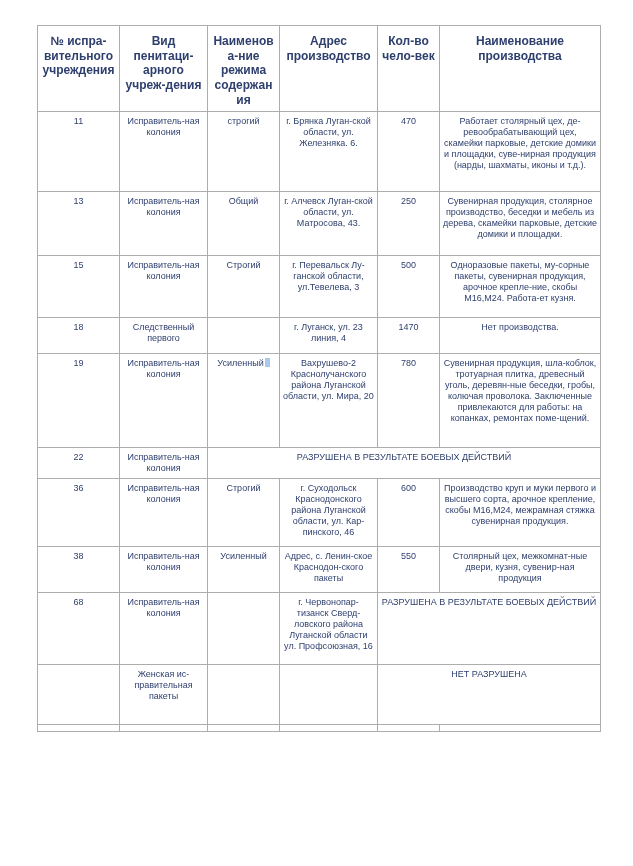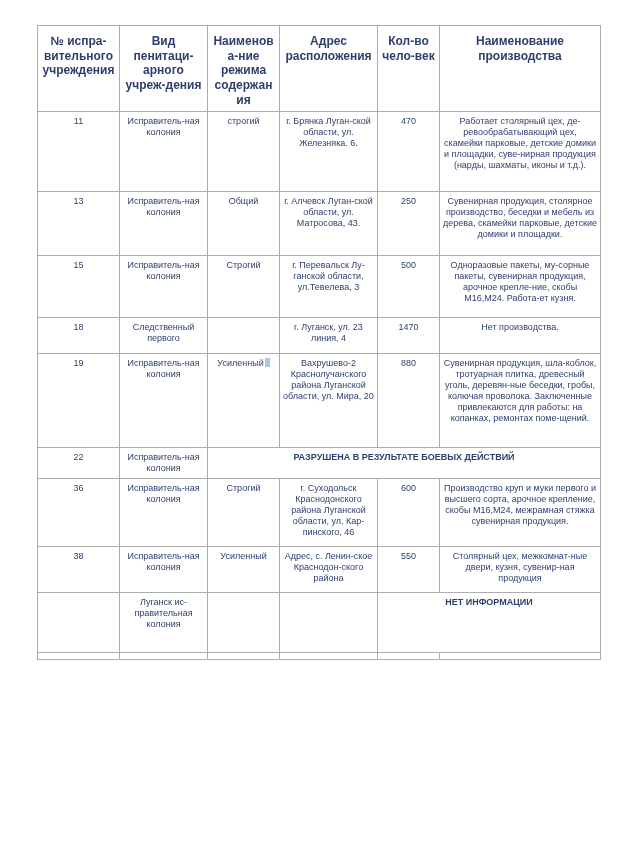--- a/index.html
+++ b/index.html
@@ -28,21 +28,21 @@
     vertical-align: top;
     padding: 4px 3px;
     word-wrap: break-word;
     overflow: hidden;
   }
   .prisons th {
     font-weight: 700;
     padding-top: 8px;
     font-size: 12px;
   }
-  .v-mid { vertical-align: middle; font-weight: bold; }
+  .v-mid { vertical-align: middle; }
   .thin td { padding: 0; height: 7px; }
   .sel-box {
     display: inline-block;
     width: 5px; height: 9px;
     background: #a9c9ea;
     vertical-align: -1px;
     margin-left: 1px;
   }
 </style>
 </head>
@@ -56,21 +56,21 @@
       <col style="width:72px">
       <col style="width:98px">
       <col style="width:62px">
       <col style="width:161px">
     </colgroup>
     <thead>
       <tr style="height:62px">
         <th>№ испра-вительного учреждения</th>
         <th>Вид пенитаци-арного учреж-дения</th>
         <th>Наименова-ние режима содержания</th>
-        <th>Адрес расположения</th>
+        <th>Адрес производство</th>
         <th>Кол-во чело-век</th>
         <th>Наименование производства</th>
       </tr>
     </thead>
     <tbody>
       <tr style="height:80px">
         <td>11</td>
         <td>Исправитель-ная колония</td>
         <td>строгий</td>
         <td>г. Брянка Луган-ской области, ул. Железняка. 6.</td>
@@ -99,50 +99,57 @@
         <td></td>
         <td>г. Луганск, ул. 23 линия, 4</td>
         <td>1470</td>
         <td>Нет производства.</td>
       </tr>
       <tr style="height:94px">
         <td>19</td>
         <td>Исправитель-ная колония</td>
         <td><span>Усиленный</span><span class="sel-box"></span></td>
         <td>Вахрушево-2 Краснолучанского района Луганской области, ул. Мира, 20</td>
-        <td>880</td>
+        <td>780</td>
         <td>Сувенирная продукция, шла-коблок, тротуарная плитка, древесный уголь, деревян-ные беседки, гробы, колючая проволока. Заключенные привлекаются для работы: на копанках, ремонтах поме-щений.</td>
       </tr>
       <tr style="height:28px">
         <td>22</td>
         <td>Исправитель-ная колония</td>
         <td class="v-mid" colspan="4">РАЗРУШЕНА В РЕЗУЛЬТАТЕ БОЕВЫХ ДЕЙСТВИЙ</td>
       </tr>
       <tr style="height:68px">
         <td>36</td>
         <td>Исправитель-ная колония</td>
         <td>Строгий</td>
         <td>г. Суходольск Краснодонского района Луганской области, ул. Кар-пинского, 46</td>
         <td>600</td>
         <td>Производство круп и муки первого и высшего сорта, арочное крепление, скобы М16,М24, межрамная стяжка сувенирная продукция.</td>
       </tr>
       <tr style="height:46px">
         <td>38</td>
         <td>Исправитель-ная колония</td>
         <td>Усиленный</td>
-        <td>Адрес, с. Ленин-ское Краснодон-ского района</td>
+        <td>Адрес, с. Ленин-ское Краснодон-ского пакеты</td>
         <td>550</td>
         <td>Столярный цех, межкомнат-ные двери, кузня, сувенир-ная продукция</td>
       </tr>
+      <tr style="height:72px">
+        <td>68</td>
+        <td>Исправитель-ная колония</td>
+        <td></td>
+        <td>г. Червонопар-тизанск Сверд-ловского района Луганской области ул. Профсоюзная, 16</td>
+        <td class="v-mid" colspan="2">РАЗРУШЕНА В РЕЗУЛЬТАТЕ БОЕВЫХ ДЕЙСТВИЙ</td>
+      </tr>
       <tr style="height:60px">
         <td></td>
-        <td>Луганск ис-правительная колония</td>
+        <td>Женская ис-правительная пакеты</td>
         <td></td>
         <td></td>
-        <td class="v-mid" colspan="2">НЕТ ИНФОРМАЦИИ</td>
+        <td class="v-mid" colspan="2">НЕТ РАЗРУШЕНА</td>
       </tr>
       <tr class="thin">
         <td></td>
         <td></td>
         <td></td>
         <td></td>
         <td></td>
         <td></td>
       </tr>
     </tbody>

